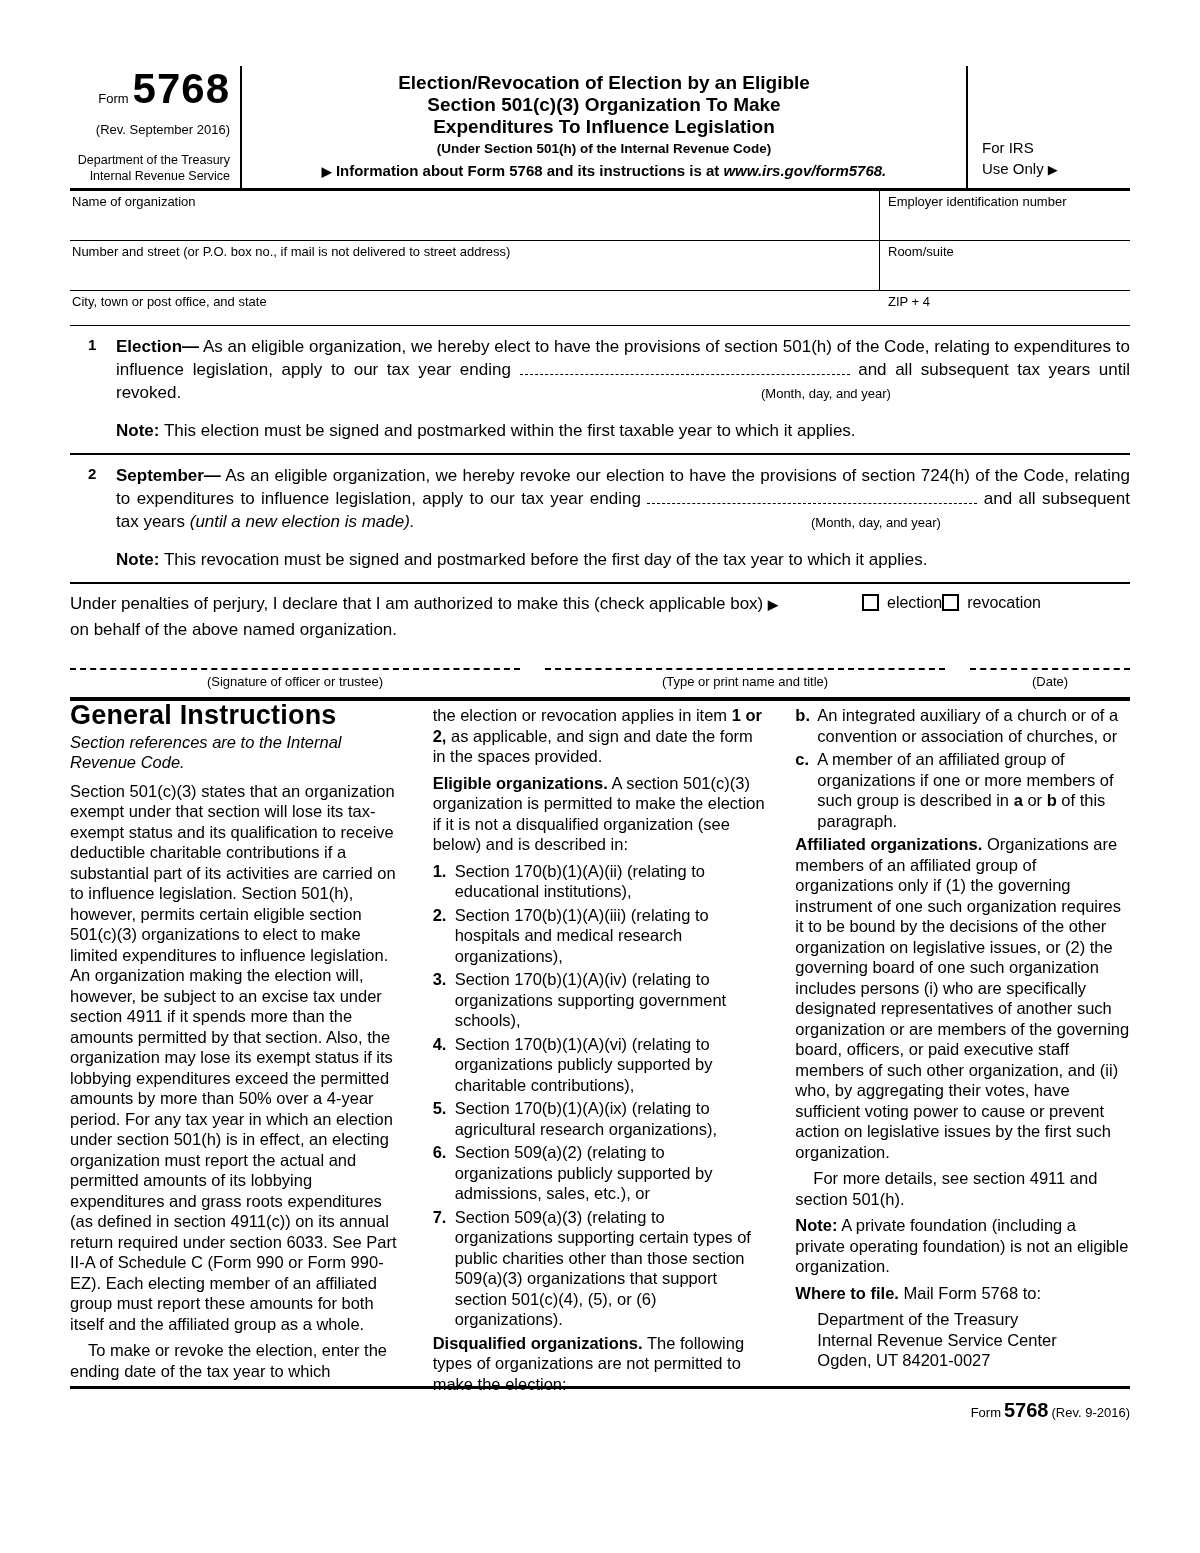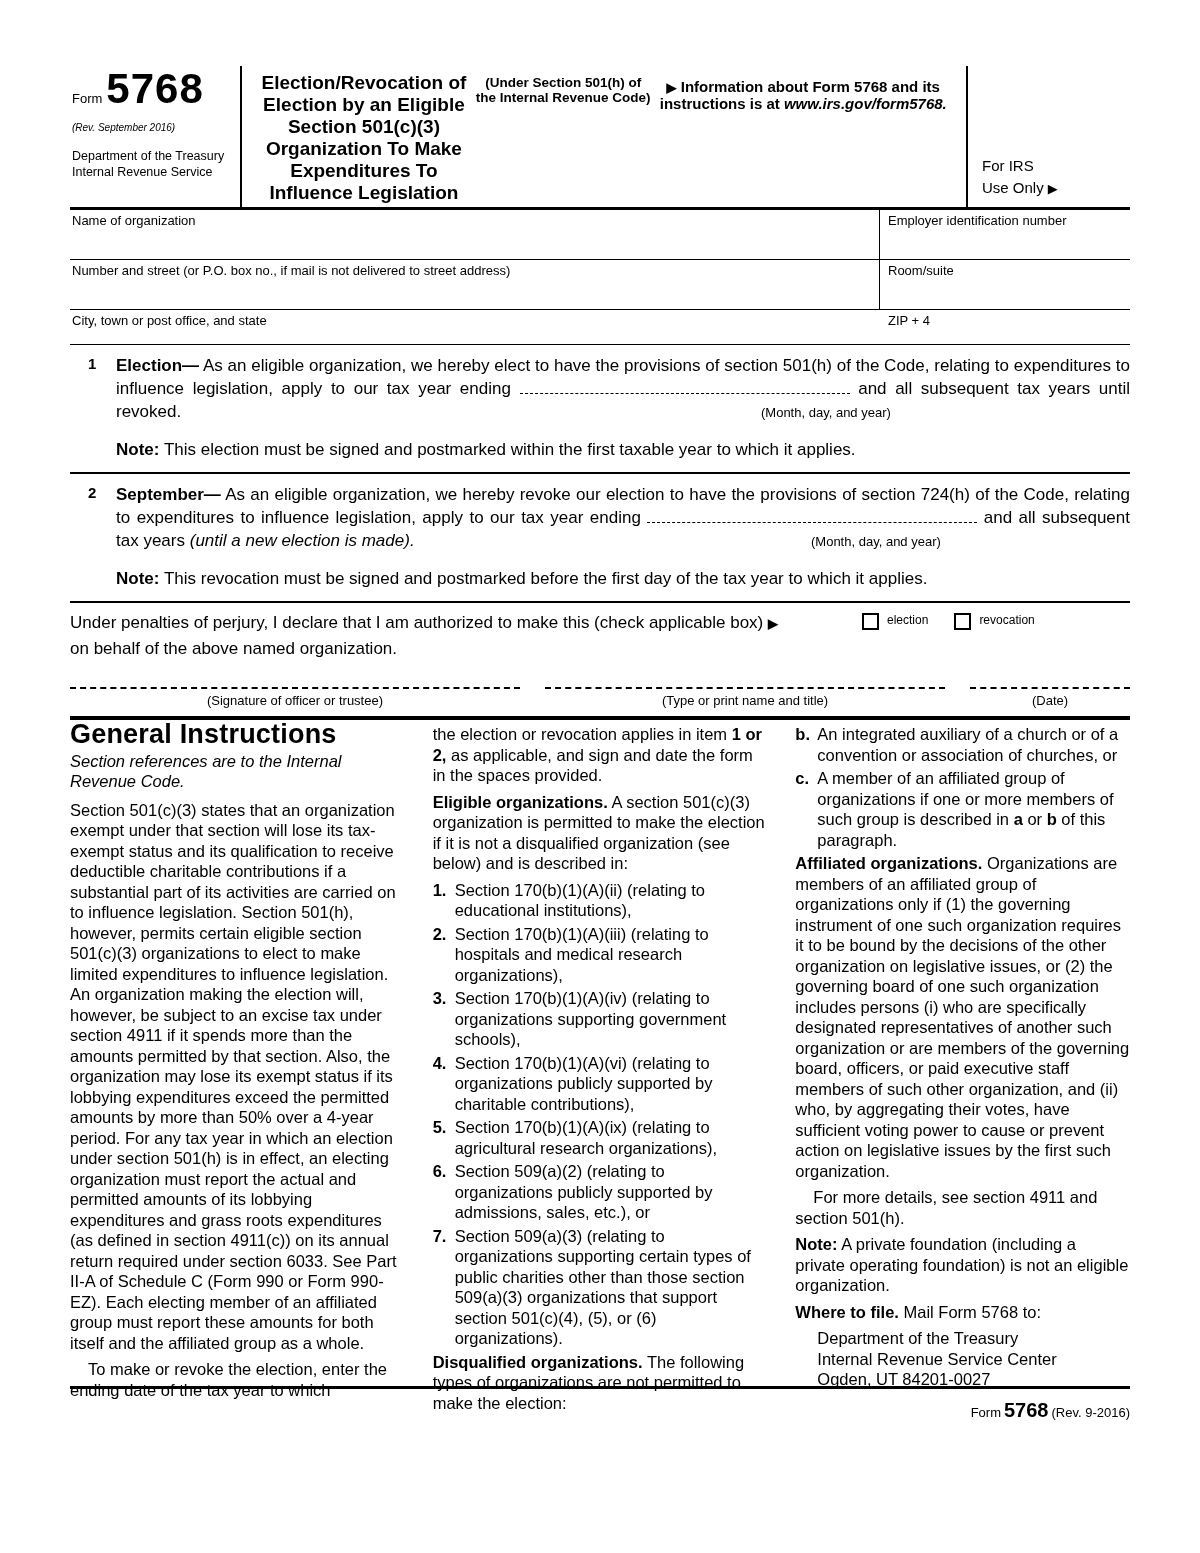--- a/index.html
+++ b/index.html
@@ -5,27 +5,27 @@
   * { margin:0; padding:0; box-sizing:border-box; }
   html,body { background:#fff; }
   body {
     width:1200px; height:1553px; position:relative; overflow:hidden;
     color:#000; font-family:"Liberation Sans", sans-serif;
   }
   .page { position:absolute; left:70px; top:66px; width:1060px; }
 
   
   .hdr { display:flex; border-bottom:3px solid #000; }
-  .hdr-left { width:172px; padding:2px 10px 4px 2px; border-right:2px solid #000; }
+  .hdr-left { width:172px; padding:2px 10px 4px 2px; border-right:2px solid #000;text-align:right; }
   .form-word { font-size:13px; }
   .form-number-big { font-size:42px; font-weight:bold; letter-spacing:1px; line-height:1; display:inline-block; margin-left:4px; }
-  .rev-line { font-size:10px; margin-top:12px;font-style:italic; }
+  .rev-line { font-size:13px; margin-top:12px; }
   .agency { font-size:12.5px; margin-top:16px; line-height:1.25; }
   .hdr-center { flex:1; text-align:center; padding:6px 12px 3px; border-right:2px solid #000;
-                display:flex; flex-direction:row; }
+                display:flex; flex-direction:column; }
   .title-line { font-size:19px; font-weight:bold; line-height:22px; }
   .subtitle { font-size:13.5px; font-weight:bold; margin-top:3px; }
   .info-line { font-size:15px; font-weight:bold; margin-top:6px; }
   .info-line .url { font-style:italic; }
   .arrow-glyph { font-size:13px; }
   .hdr-right { width:162px; display:flex; flex-direction:column; justify-content:flex-end;
                padding:0 0 8px 14px; font-size:15px; line-height:1.45; }
 
   
   .erow { display:flex; border-bottom:1px solid #000; }
@@ -42,21 +42,21 @@
   .item-body { flex:1; position:relative; font-size:17px; line-height:23px; text-align:justify; }
   .item-lead { font-weight:bold; }
   .blank { display:inline-block; width:330px; border-bottom:1.5px dashed #000; height:15px; }
   .month-label { position:absolute; font-size:13px; }
   .note-p { padding-left:46px; font-size:17px; margin-top:17px; }
   .note-p b { font-weight:bold; }
 
   
   .perjury { display:flex; padding-top:7px; }
   .perjury-left { flex:1; font-size:17px; line-height:25px; }
-  .perjury-right { width:268px; display:flex; gap:26px; padding-top:3px; font-size:12px;text-align:center; }
+  .perjury-right { width:268px; display:flex; padding-top:3px; font-size:16px;text-align:center; }
   .chk-pair { display:flex; align-items:flex-start; }
   .chk-box { width:17px; height:17px; border:2px solid #000; margin-right:8px; flex-shrink:0; }
   .sig-row { display:flex; gap:25px; margin-top:24px; }
   .sig-col1 { width:450px; } .sig-col2 { width:400px; } .sig-col3 { flex:1; }
   .sig-line { border-bottom:2px dashed #000; height:4px; }
   .sig-label { text-align:center; font-size:13px; padding-top:4px; }
   .form-bottom-rule { border-bottom:4px solid #000; margin-top:8px; }
 
   
   .instructions { display:flex; gap:28px; padding-top:4px; height:700px; overflow:hidden; }

